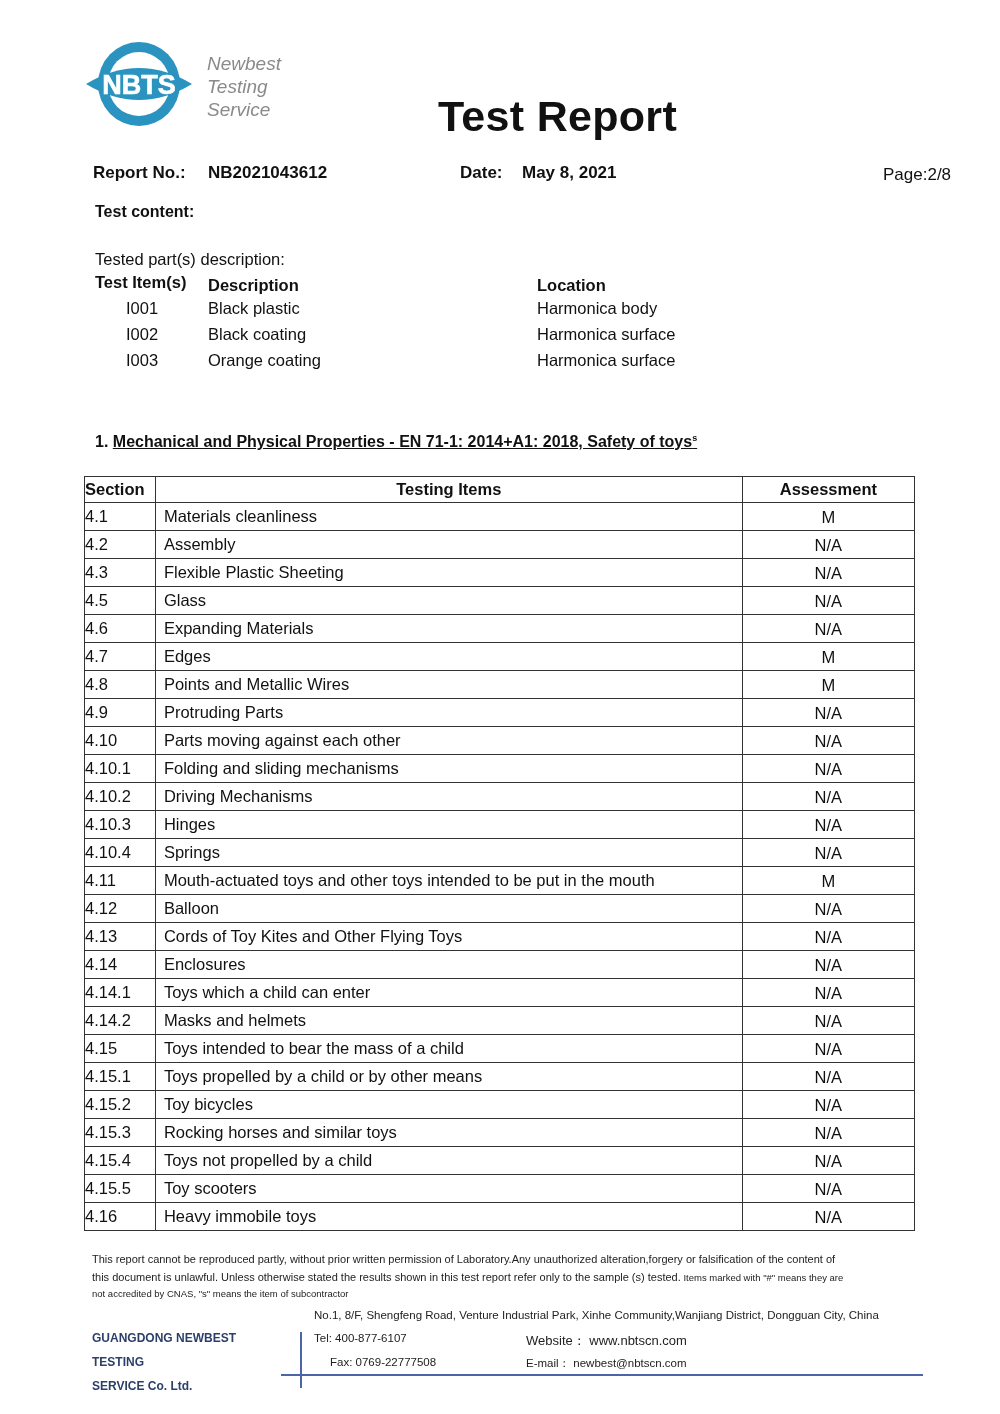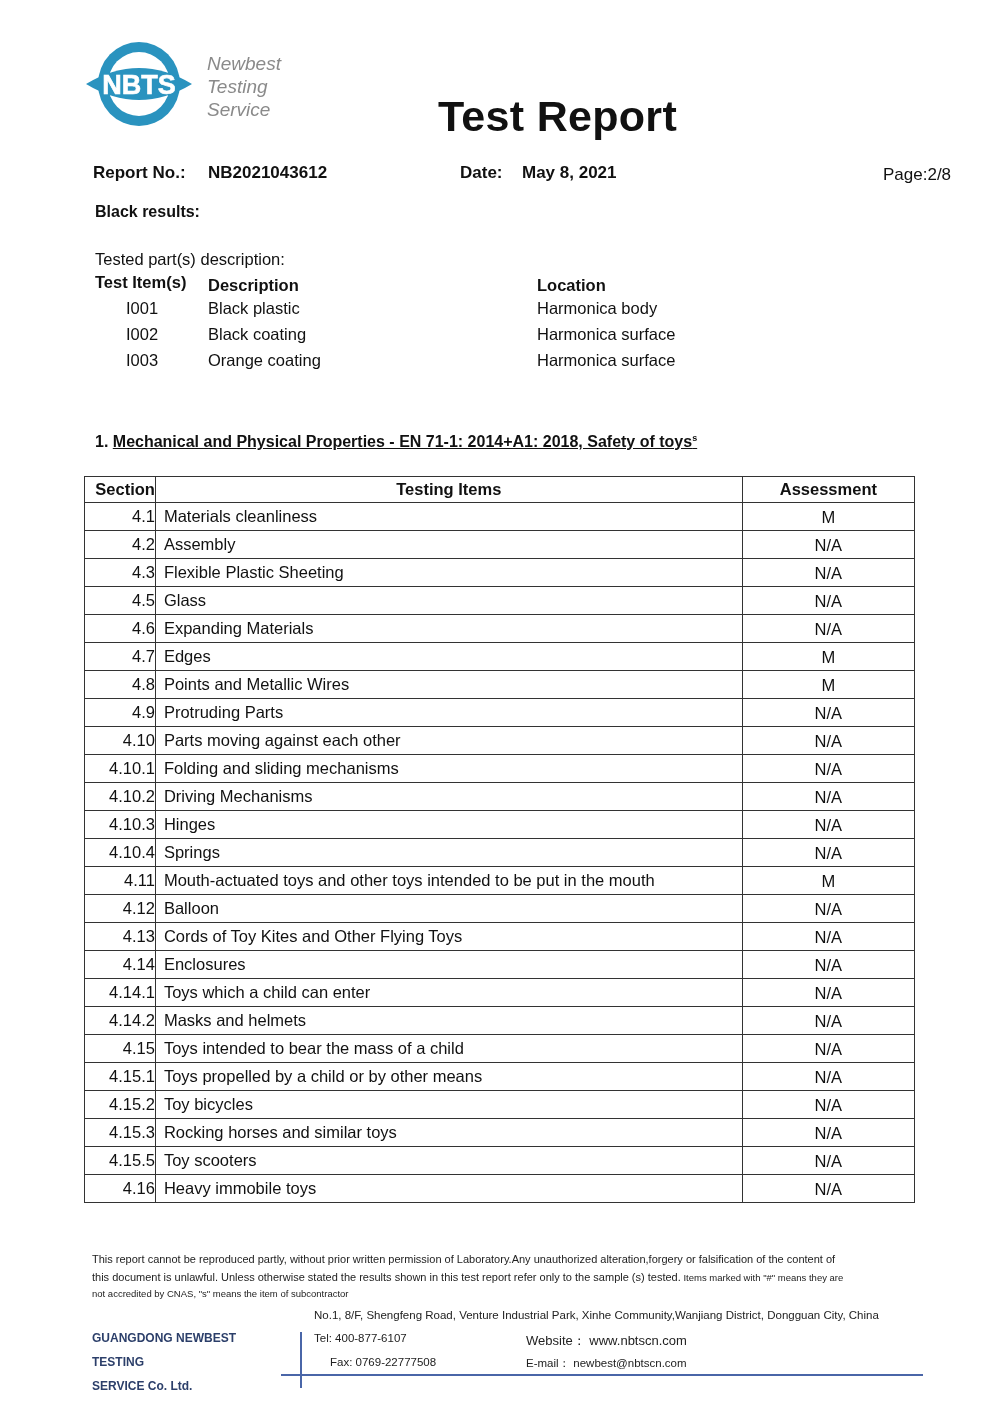--- a/index.html
+++ b/index.html
@@ -32,21 +32,21 @@
 
   .heading1 { left: 95px; top: 433px; font-size: 16px; font-weight: bold; }
   .heading1 .u { text-decoration: underline; }
   .heading1 sup { font-size: 9px; vertical-align: 6px; }
 
   
   table.results { position: absolute; left: 84px; top: 476px; width: 831px;
                   border-collapse: collapse; font-size: 16.5px; }
   table.results th, table.results td { border: 1px solid #333; height: 25px; padding: 0; }
   table.results th { font-weight: bold; font-size: 16.5px; }
-  .col-sec { width: 69px; text-align: right; }
+  .col-sec { width: 69px; text-align: left; }
   .col-item { width: 570px; text-align: left; padding-left: 8px !important; }
   .col-assess { width: 169px; text-align: center; }
   table.results th.col-item { text-align: center; padding-left: 0 !important; }
   td.col-assess { padding-top: 2px !important; }
 
   
   .disclaimer { left: 92px; top: 1250px; width: 820px; font-size: 11px; line-height: 18px; color: #222; }
   .disclaimer .small { font-size: 9.5px; }
   .company { left: 92px; top: 1326px; width: 197px; text-align: left; color: #2c3f6a;
              font-weight: bold; font-size: 12px; line-height: 24px; }
@@ -76,21 +76,21 @@
 </div>
 
 <div class="abs title">Test Report</div>
 
 <div class="abs meta" style="left:93px">Report No.:</div>
 <div class="abs meta" style="left:208px">NB2021043612</div>
 <div class="abs meta" style="left:460px">Date:</div>
 <div class="abs meta" style="left:522px">May 8, 2021</div>
 <div class="abs meta meta-normal" style="left:845px; top:165px;">Page:2/8</div>
 
-<div class="abs section-label" style="left:95px; top:203px;">Black results:</div>
+<div class="abs section-label" style="left:95px; top:203px;">Test content:</div>
 
 <div class="abs plain" style="left:95px; top:250px; font-size:16.5px;">Tested part(s) description:</div>
 <div class="abs parts">
   <div class="parts-row hdr">
     <span class="c1">Test Item(s)</span>
     <span class="c2" style="top:3px">Description</span>
     <span class="c3" style="top:3px">Location</span>
   </div>
   <div class="parts-row">
     <span class="c1i">I001</span>
@@ -232,20 +232,25 @@
         <td class="col-sec">4.15.2</td>
         <td class="col-item">Toy bicycles</td>
         <td class="col-assess">N/A</td>
       </tr>
       <tr>
         <td class="col-sec">4.15.3</td>
         <td class="col-item">Rocking horses and similar toys</td>
         <td class="col-assess">N/A</td>
       </tr>
       <tr>
+        <td class="col-sec">4.15.4</td>
+        <td class="col-item">Toys not propelled by a child</td>
+        <td class="col-assess">N/A</td>
+      </tr>
+      <tr>
         <td class="col-sec">4.15.5</td>
         <td class="col-item">Toy scooters</td>
         <td class="col-assess">N/A</td>
       </tr>
       <tr>
         <td class="col-sec">4.16</td>
         <td class="col-item">Heavy immobile toys</td>
         <td class="col-assess">N/A</td>
       </tr>
     </tbody>

